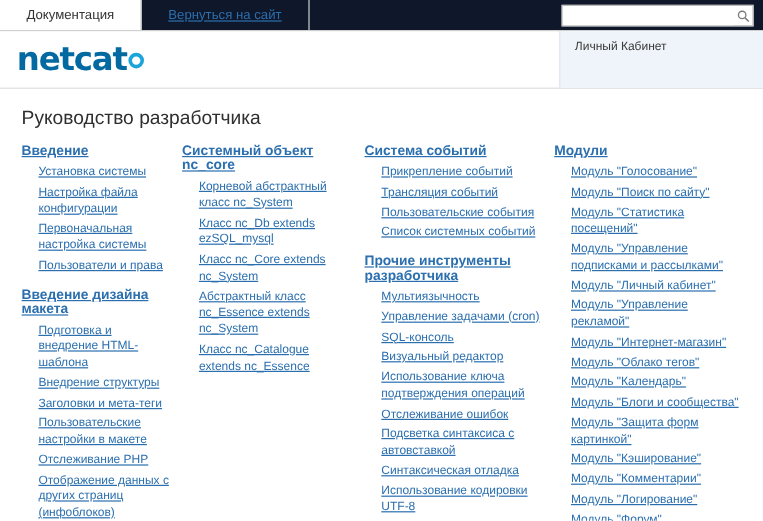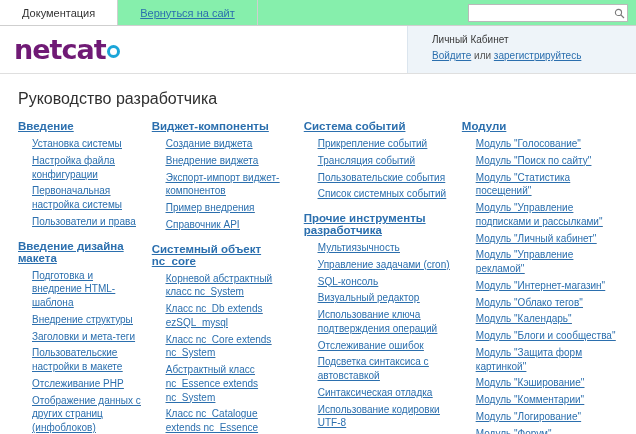--- a/index.html
+++ b/index.html
@@ -10,21 +10,21 @@
     background: #ffffff;
     font-family: "Liberation Sans", sans-serif;
     font-size: 11px;
     color: #333333;
   }
   a { text-decoration: none; color: #2b6fae; }
 
   
   .topbar {
     height: 26px;
-    background: #86efac;
+    background: #0f172a;
     border-bottom: 1px solid #cfcfcf;
     display: flex;
     align-items: stretch;
     position: relative;
   }
   .tab {
     display: flex; align-items: center;
     padding: 0 22px;
     font-size: 11px;
     color: #444;
@@ -64,40 +64,40 @@
     position: relative;
     border-bottom: 1px solid #dfdfdf;
     background: #fff;
   }
   .logo {
     position: absolute;
     left: 14px; top: 8px;
     font-size: 27px;
     font-weight: bold;
     letter-spacing: -1px;
-    color: #701a75;
+    color: #0369a1;
     font-family: "DejaVu Sans", sans-serif;
     display: flex; align-items: baseline;
   }
   .logo .dot {
     display: inline-block;
     width: 13px; height: 13px;
     border: 3px solid #1ba5d8;
     border-radius: 50%;
     margin-left: 1px;
     position: relative;
     top: -1px;
   }
   .cabinet {
     position: absolute;
     right: 0; top: 0;
-    width: 229px; height: 100%;
+    width: 170px; height: 100%;
     background: #eef4f9;
     border-left: 1px solid #dbe5ee;
-    padding: 8px 0 0 24px;
+    padding: 8px 0 0 12px;
     font-size: 10px;
   }
   .cabinet .c-title { color: #3a3a3a; margin-bottom: 5px; font-size: 10px; }
   .cabinet a { color: #2b6fae; text-decoration: underline; font-size: 10px; }
   .cabinet .sep { color: #555; }
 
   
   .page-title {
     font-size: 16px;
     color: #2f2f2f;
@@ -126,21 +126,20 @@
     font-weight: bold;
   }
   .sec { margin-bottom: 11px; }
   ul.links {
     list-style: none;
     margin: 0; padding: 0 0 0 14px;
   }
   ul.links li {
     margin: 0 0 3px 0;
     line-height: 1.25;
-    text-decoration: underline;
   }
   ul.links li a {
     color: #2b6fae;
     text-decoration: underline;
     font-size: 10px;
   }
 </style>
 </head>
 <body>
 
@@ -162,25 +161,20 @@
   </div>
 </div>
 
 <div class="header">
   <div class="logo">
     <span>netcat</span>
       <span class="dot"></span>
   </div>
   <div class="cabinet">
     <div class="c-title">Личный Кабинет</div>
-    <div>
-      <a href="#">Войдите</a>
-      <span class="sep">или</span>
-      <a href="#">зарегистрируйтесь</a>
-    </div>
   </div>
 </div>
 
 <div class="page-title">Руководство разработчика</div>
 
 <div class="columns">
 
   <div class="col c1">
     <div class="sec">
       <a href="#" class="sec-title">Введение</a>
@@ -200,30 +194,20 @@
         <li><a href="#">Пользовательские настройки в макете</a></li>
         <li><a href="#">Отслеживание PHP</a></li>
         <li><a href="#">Отображение данных с других страниц (инфоблоков)</a></li>
 
       </ul>
     </div>
 
   </div>
 
   <div class="col c2">
-    <div class="sec">
-      <a href="#" class="sec-title">Виджет-компоненты</a>
-      <ul class="links">
-        <li><a href="#">Создание виджета</a></li>
-        <li><a href="#">Внедрение виджета</a></li>
-        <li><a href="#">Экспорт-импорт виджет-компонентов</a></li>
-        <li><a href="#">Пример внедрения</a></li>
-        <li><a href="#">Справочник API</a></li>
-      </ul>
-    </div>
     <div class="sec">
       <a href="#" class="sec-title">Системный объект nc_core</a>
       <ul class="links">
         <li><a href="#">Корневой абстрактный класс nc_System</a></li>
         <li><a href="#">Класс nc_Db extends ezSQL_mysql</a></li>
         <li><a href="#">Класс nc_Core extends nc_System</a></li>
         <li><a href="#">Абстрактный класс nc_Essence extends nc_System</a></li>
         <li><a href="#">Класс nc_Catalogue extends nc_Essence</a></li>
 
       </ul>

